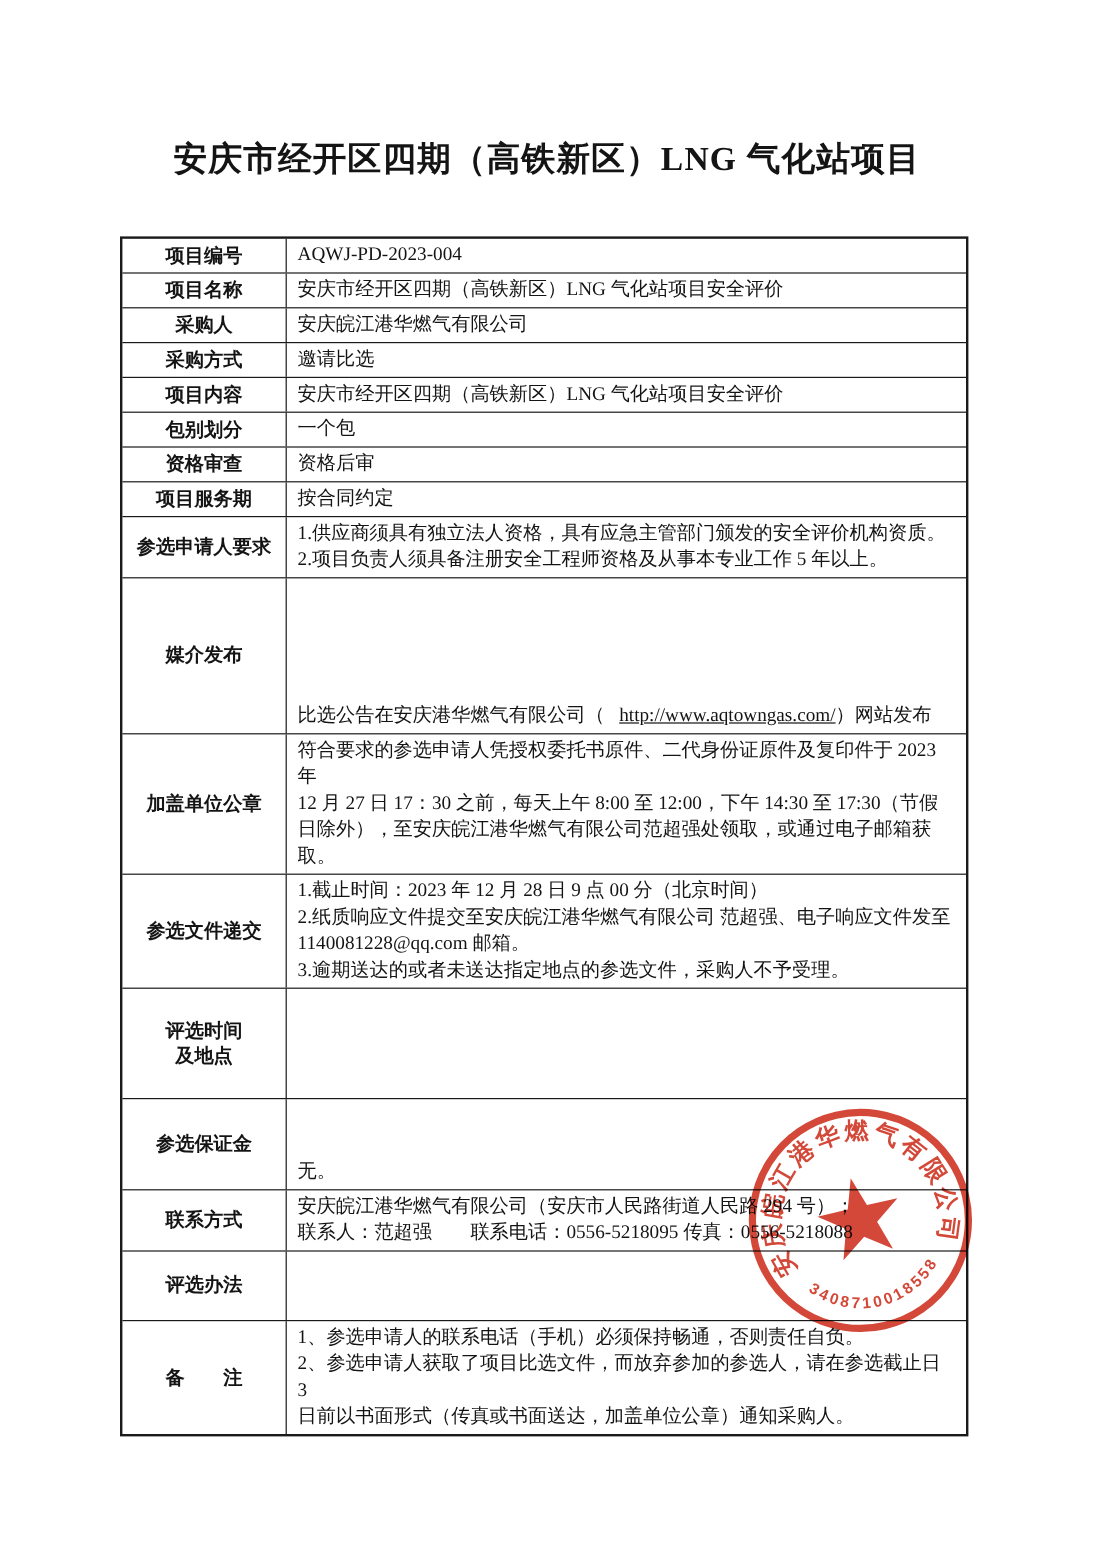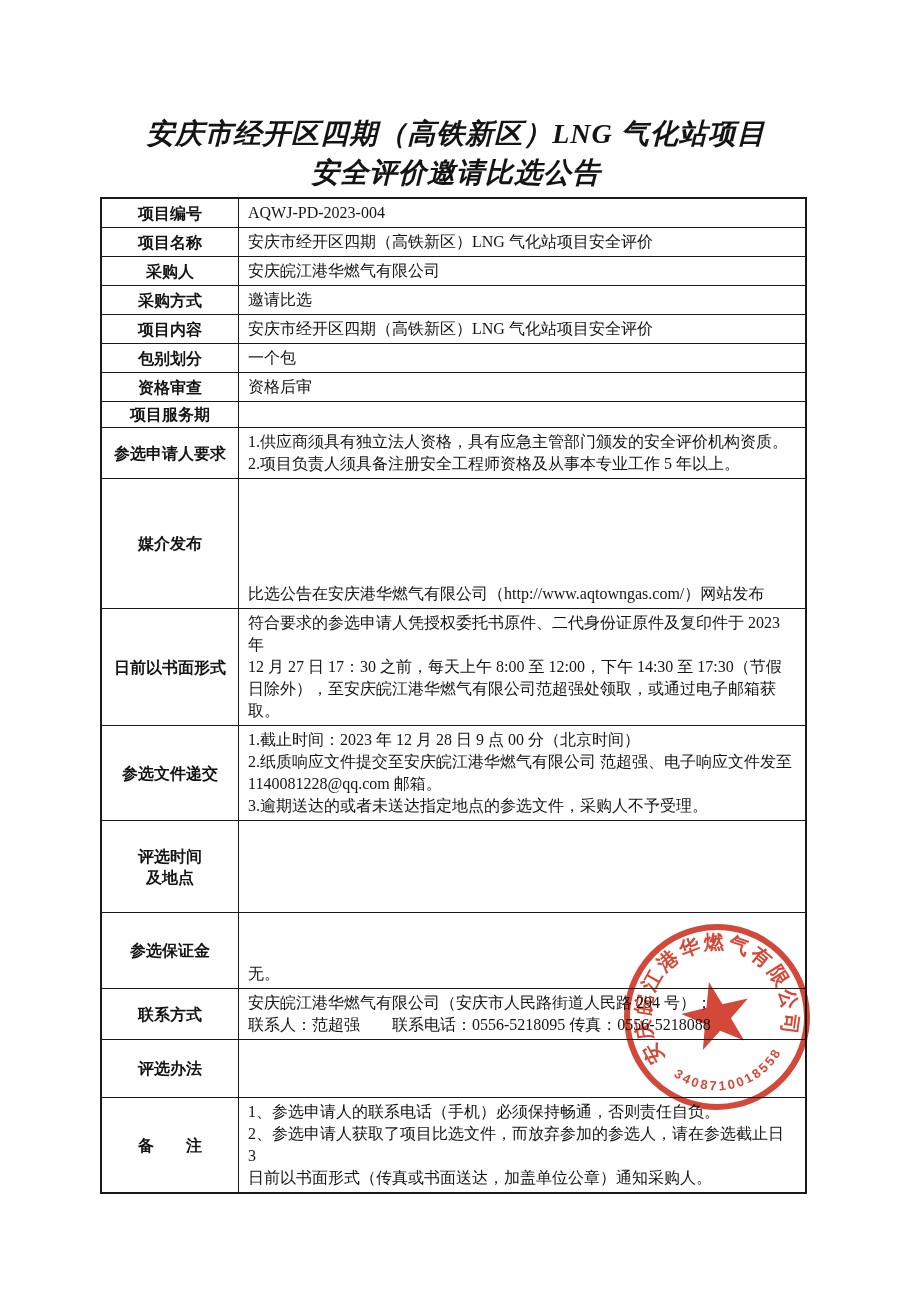--- a/index.html
+++ b/index.html
@@ -15,21 +15,20 @@
     width: 912px; height: 1290px;
   }
   .doc-title {
     position: absolute;
     top: 114px; left: 0; width: 912px;
     text-align: center;
     font-weight: bold;
     font-size: 28px;
     line-height: 39px;
     letter-spacing: 1px;
-    font-style: italic;
   }
   .doc-table {
     position: absolute;
     left: 100px; top: 197px;
     width: 707px;
     border: 2px solid #1a1a1a;
     box-sizing: border-box;
     background: transparent;
   }
   .t-row {
@@ -52,21 +51,21 @@
   }
   .cell-value {
     display: flex; flex-direction: column; justify-content: flex-end;
     padding: 3px 10px 3px 9px;
     font-size: 16px;
     line-height: 22px;
     box-sizing: border-box;
   }
   .cell-value.bold { font-weight: bold; }
   .cell-value .line { min-height: 22px; }
-  .url { cursor: pointer; }
+  .url { text-decoration: underline; cursor: pointer; margin-left: 12px; }
   
   .t-row:nth-child(-n+9)  { min-height: 26px; }
   .t-row:nth-child(10) { min-height: 130px; }
   .t-row:nth-child(10) .cell-value { gap: 25px; }
   .t-row:nth-child(11) { min-height: 40px; }
   .t-row:nth-child(12) { min-height: 83px; }
   .t-row:nth-child(13) { min-height: 92px; }
   .t-row:nth-child(14) { min-height: 76px; }
   .t-row:nth-child(15) { min-height: 30px; }
   .t-row:nth-child(16) { min-height: 58px; }
@@ -94,21 +93,20 @@
     letter-spacing: 2.5px;
   }
 </style>
 </head>
 <body>
 
 <div class="page">
 
   <div class="doc-title">
     <div>安庆市经开区四期（高铁新区）LNG 气化站项目</div>
-    <div>安全评价邀请比选公告</div>
   </div>
 
   <div class="doc-table">
       <div class="t-row">
         <div class="cell-label">项目编号</div>
         <div class="cell-value">
           <div class="line">AQWJ-PD-2023-004</div>
         </div>
       </div>
       <div class="t-row">
@@ -142,36 +140,39 @@
         </div>
       </div>
       <div class="t-row">
         <div class="cell-label">资格审查</div>
         <div class="cell-value">
           <div class="line">资格后审</div>
         </div>
       </div>
       <div class="t-row">
         <div class="cell-label">项目服务期</div>
+        <div class="cell-value">
+          <div class="line">按合同约定</div>
+        </div>
       </div>
       <div class="t-row">
         <div class="cell-label">参选申请人要求</div>
         <div class="cell-value">
           <div class="line">1.供应商须具有独立法人资格，具有应急主管部门颁发的安全评价机构资质。</div>
           <div class="line">2.项目负责人须具备注册安全工程师资格及从事本专业工作 5 年以上。</div>
         </div>
       </div>
       <div class="t-row">
         <div class="cell-label">媒介发布</div>
         <div class="cell-value">
           <div class="line"><span>比选公告在安庆港华燃气有限公司（</span><span class="url">http://www.aqtowngas.com/</span><span>）网站发布</span></div>
         </div>
       </div>
       <div class="t-row">
-        <div class="cell-label">日前以书面形式</div>
+        <div class="cell-label">加盖单位公章</div>
         <div class="cell-value">
           <div class="line">符合要求的参选申请人凭授权委托书原件、二代身份证原件及复印件于 2023 年</div>
           <div class="line">12 月 27 日 17：30 之前，每天上午 8:00 至 12:00，下午 14:30 至 17:30（节假</div>
           <div class="line">日除外），至安庆皖江港华燃气有限公司范超强处领取，或通过电子邮箱获取。</div>
         </div>
       </div>
       <div class="t-row">
         <div class="cell-label">参选文件递交</div>
         <div class="cell-value">
           <div class="line">1.截止时间：2023 年 12 月 28 日 9 点 00 分（北京时间）</div>

